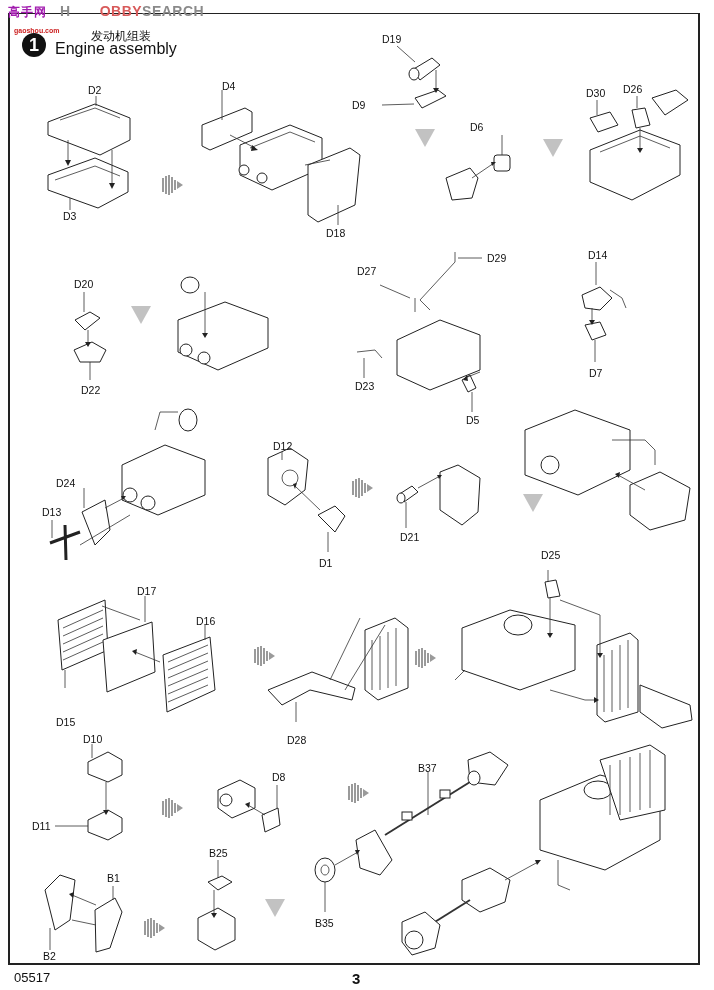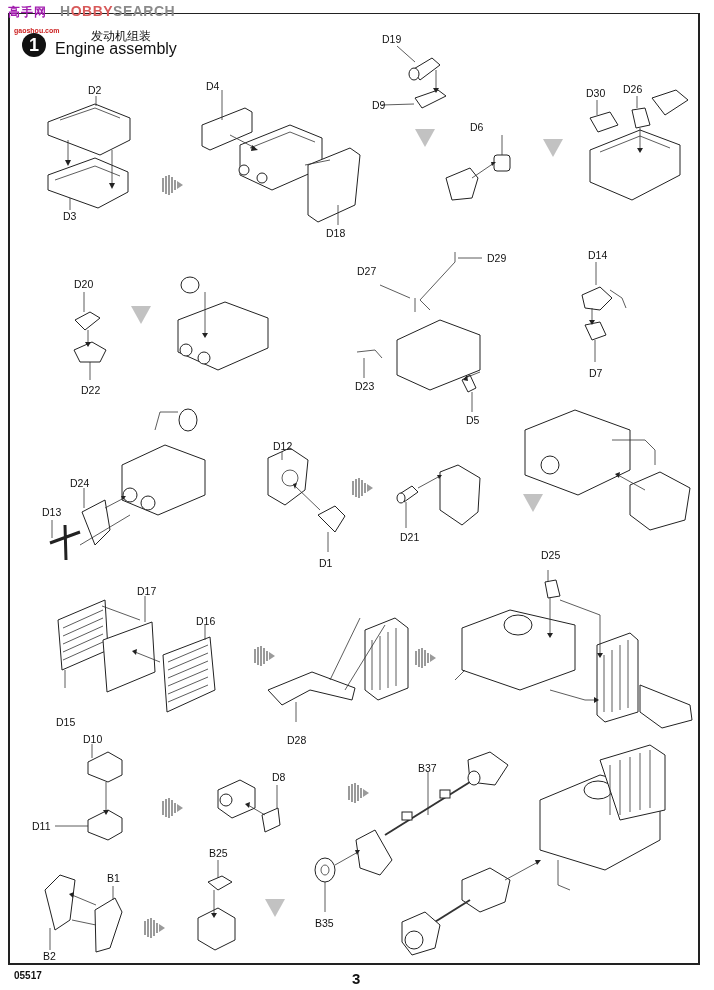--- a/index.html
+++ b/index.html
@@ -5,29 +5,29 @@
   html, body { margin: 0; padding: 0; background: #ffffff; }
   body { width: 714px; height: 990px; position: relative; overflow: hidden;
          font-family: "Liberation Sans", sans-serif; color: #111; }
   .frame { position: absolute; left: 8px; top: 13px; width: 692px; height: 952px;
            border: 2px solid #222; border-top-width: 1.5px; box-sizing: border-box; }
   .wm { position: absolute; left: 4px; top: 0px; height: 34px; width: 160px; }
   .wm-cn { position: absolute; left: 4px; top: 4px; font-size: 12px; font-weight: bold;
            color: #a21caf; letter-spacing: 1px; }
   .wm-en { position: absolute; left: 56px; top: 3px; font-size: 14px; font-weight: bold;
            color: #8a8a8a; letter-spacing: 0.5px; }
-  .wm-en .red { color: #d85a5a; }
+  .wm-en .red { color: #d85a5a; margin-left: 29px; }
   .wm-url { position: absolute; left: 10px; top: 27px; font-size: 7px; color: #cc2222; font-weight: bold; }
   .step-badge { position: absolute; left: 22px; top: 33px; width: 24px; height: 24px;
                 border-radius: 50%; background: #111; color: #fff; font-weight: bold;
                 font-size: 18px; text-align: center; line-height: 24px; }
   .step-cn { position: absolute; left: 55px; top: 28px; font-size: 12px; color: #111; margin-left: 36px; }
   .step-en { position: absolute; left: 55px; top: 40px; font-size: 16px; color: #111; }
   .lbl { position: absolute; font-size: 10.5px; color: #111; white-space: nowrap; }
-  .footer-code { position: absolute; left: 14px; top: 970px; font-size: 10px; font-weight: bold; }
+  .footer-code { position: absolute; left: 14px; top: 970px; font-size: 13px; font-weight: normal; }
   .footer-page { position: absolute; left: 352px; top: 970px; font-size: 15px; font-weight: bold; }
   .flow { position: absolute; width: 26px; height: 26px; }
   svg.art { position: absolute; left: 0; top: 0; width: 714px; height: 990px; pointer-events: none; }
   svg.art .p { fill: #fff; stroke: #222; stroke-width: 1; }
   svg.art .l { fill: none; stroke: #333; stroke-width: 0.8; }
   svg.art .a { fill: #222; }
 </style>
 </head>
 <body>
 
@@ -383,36 +383,36 @@
     </g>
   </svg>
 <svg class="flow" style="left:262px;top:895px" viewBox="0 0 26 26">
     <g fill="#9a9a9a">
       <polygon points="3,4 23,4 13,22" opacity="0.6"></polygon>
     </g>
   </svg>
 
 <span class="lbl" style="left:88px;top:84px">D2</span>
 <span class="lbl" style="left:63px;top:210px">D3</span>
-<span class="lbl" style="left:206px;top:80px">D4</span>
+<span class="lbl" style="left:222px;top:80px">D4</span>
 <span class="lbl" style="left:326px;top:227px">D18</span>
 <span class="lbl" style="left:382px;top:33px">D19</span>
-<span class="lbl" style="left:372px;top:99px">D9</span>
+<span class="lbl" style="left:352px;top:99px">D9</span>
 <span class="lbl" style="left:470px;top:121px">D6</span>
 <span class="lbl" style="left:586px;top:87px">D30</span>
 <span class="lbl" style="left:623px;top:83px">D26</span>
 <span class="lbl" style="left:74px;top:278px">D20</span>
 <span class="lbl" style="left:81px;top:384px">D22</span>
 <span class="lbl" style="left:357px;top:265px">D27</span>
 <span class="lbl" style="left:487px;top:252px">D29</span>
 <span class="lbl" style="left:355px;top:380px">D23</span>
 <span class="lbl" style="left:466px;top:414px">D5</span>
 <span class="lbl" style="left:588px;top:249px">D14</span>
 <span class="lbl" style="left:589px;top:367px">D7</span>
-<span class="lbl" style="left:70px;top:477px">D24</span>
+<span class="lbl" style="left:56px;top:477px">D24</span>
 <span class="lbl" style="left:42px;top:506px">D13</span>
 <span class="lbl" style="left:273px;top:440px">D12</span>
 <span class="lbl" style="left:319px;top:557px">D1</span>
 <span class="lbl" style="left:400px;top:531px">D21</span>
 <span class="lbl" style="left:137px;top:585px">D17</span>
 <span class="lbl" style="left:196px;top:615px">D16</span>
 <span class="lbl" style="left:56px;top:716px">D15</span>
 <span class="lbl" style="left:287px;top:734px">D28</span>
 <span class="lbl" style="left:541px;top:549px">D25</span>
 <span class="lbl" style="left:83px;top:733px">D10</span>

